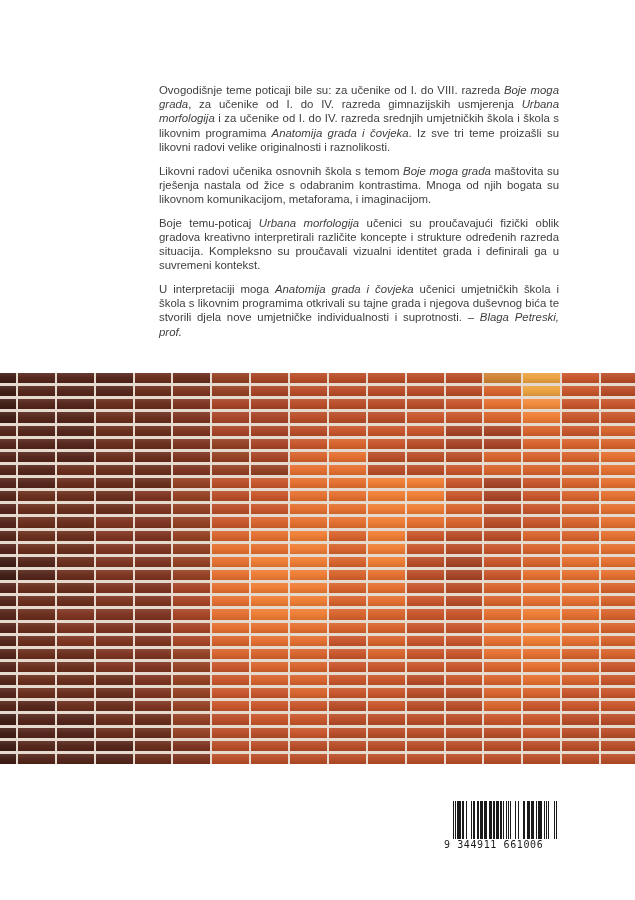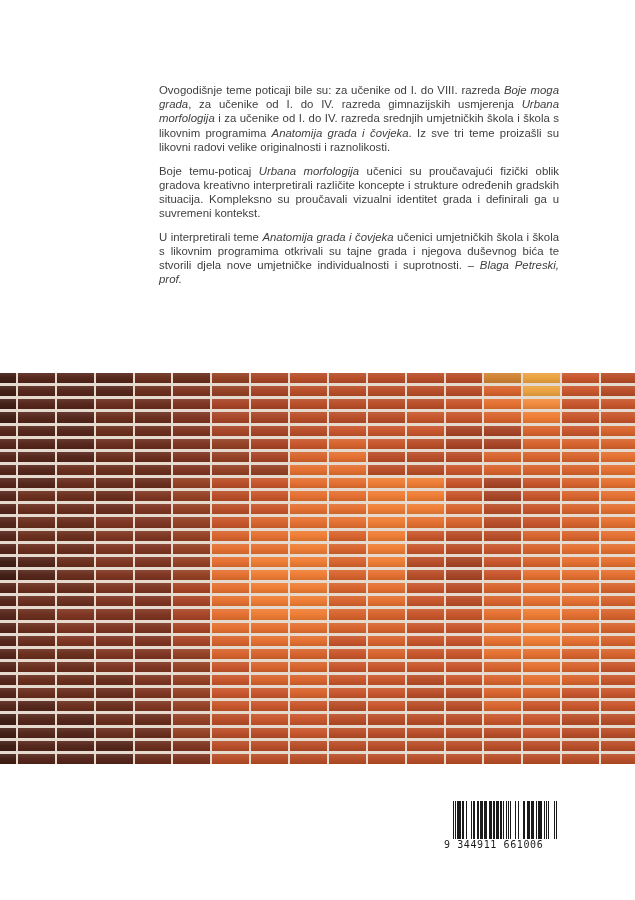--- a/index.html
+++ b/index.html
@@ -64,22 +64,23 @@
     white-space: pre;
   }
 </style>
 </head>
 <body>
 
 <div class="page">
 
   <div class="text-block" id="text-block" style="color: rgb(62, 62, 62);">
       <p><span>Ovogodišnje teme poticaji bile su: za učenike od I. do VIII. razreda </span><span class="it">Boje moga grada</span><span>, za učenike od I. do IV. razreda gimnazijskih usmjerenja </span><span class="it">Urbana morfologija</span><span> i za učenike od I. do IV. razreda srednjih umjetničkih škola i škola s likovnim programima </span><span class="it">Anatomija grada i čovjeka</span><span>. Iz sve tri teme proizašli su likovni radovi velike originalnosti i raznolikosti.</span></p>
-      <p><span>Boje temu-poticaj </span><span class="it">Urbana morfologija</span><span> učenici su proučavajući fizički oblik gradova kreativno interpretirali različite koncepte i strukture određenih gradskih situacija. Kompleksno su proučavali vizualni identitet grada i definirali ga u suvremeni kontekst.</span></p>
-      <p><span>U interpretirali teme </span><span class="it">Anatomija grada i čovjeka</span><span> učenici umjetničkih škola i škola s likovnim programima otkrivali su tajne grada i njegova duševnog bića te stvorili djela nove umjetničke individualnosti i suprotnosti. – </span><span class="it">Blaga Petreski, prof.</span></p>
+      <p><span>Likovni radovi učenika osnovnih škola s temom </span><span class="it">Boje moga grada</span><span> maštovita su rješenja nastala od žice s odabranim kontrastima. Mnoga od njih bogata su likovnom komunikacijom, metaforama, i imaginacijom.</span></p>
+      <p><span>Boje temu-poticaj </span><span class="it">Urbana morfologija</span><span> učenici su proučavajući fizički oblik gradova kreativno interpretirali različite koncepte i strukture određenih razreda situacija. Kompleksno su proučavali vizualni identitet grada i definirali ga u suvremeni kontekst.</span></p>
+      <p><span>U interpretaciji moga </span><span class="it">Anatomija grada i čovjeka</span><span> učenici umjetničkih škola i škola s likovnim programima otkrivali su tajne grada i njegova duševnog bića te stvorili djela nove umjetničke individualnosti i suprotnosti. – </span><span class="it">Blaga Petreski, prof.</span></p>
     </div>
 
   <div class="mosaic" id="mosaic" style="background: rgb(230, 218, 206);">
       <div class="tile" style="background-color: rgb(64, 29, 20);"></div>
       <div class="tile" style="background-color: rgb(85, 37, 26);"></div>
       <div class="tile" style="background-color: rgb(85, 37, 26);"></div>
       <div class="tile" style="background-color: rgb(85, 37, 26);"></div>
       <div class="tile" style="background-color: rgb(106, 45, 28);"></div>
       <div class="tile" style="background-color: rgb(106, 45, 28);"></div>
       <div class="tile" style="background-color: rgb(148, 64, 35);"></div>

